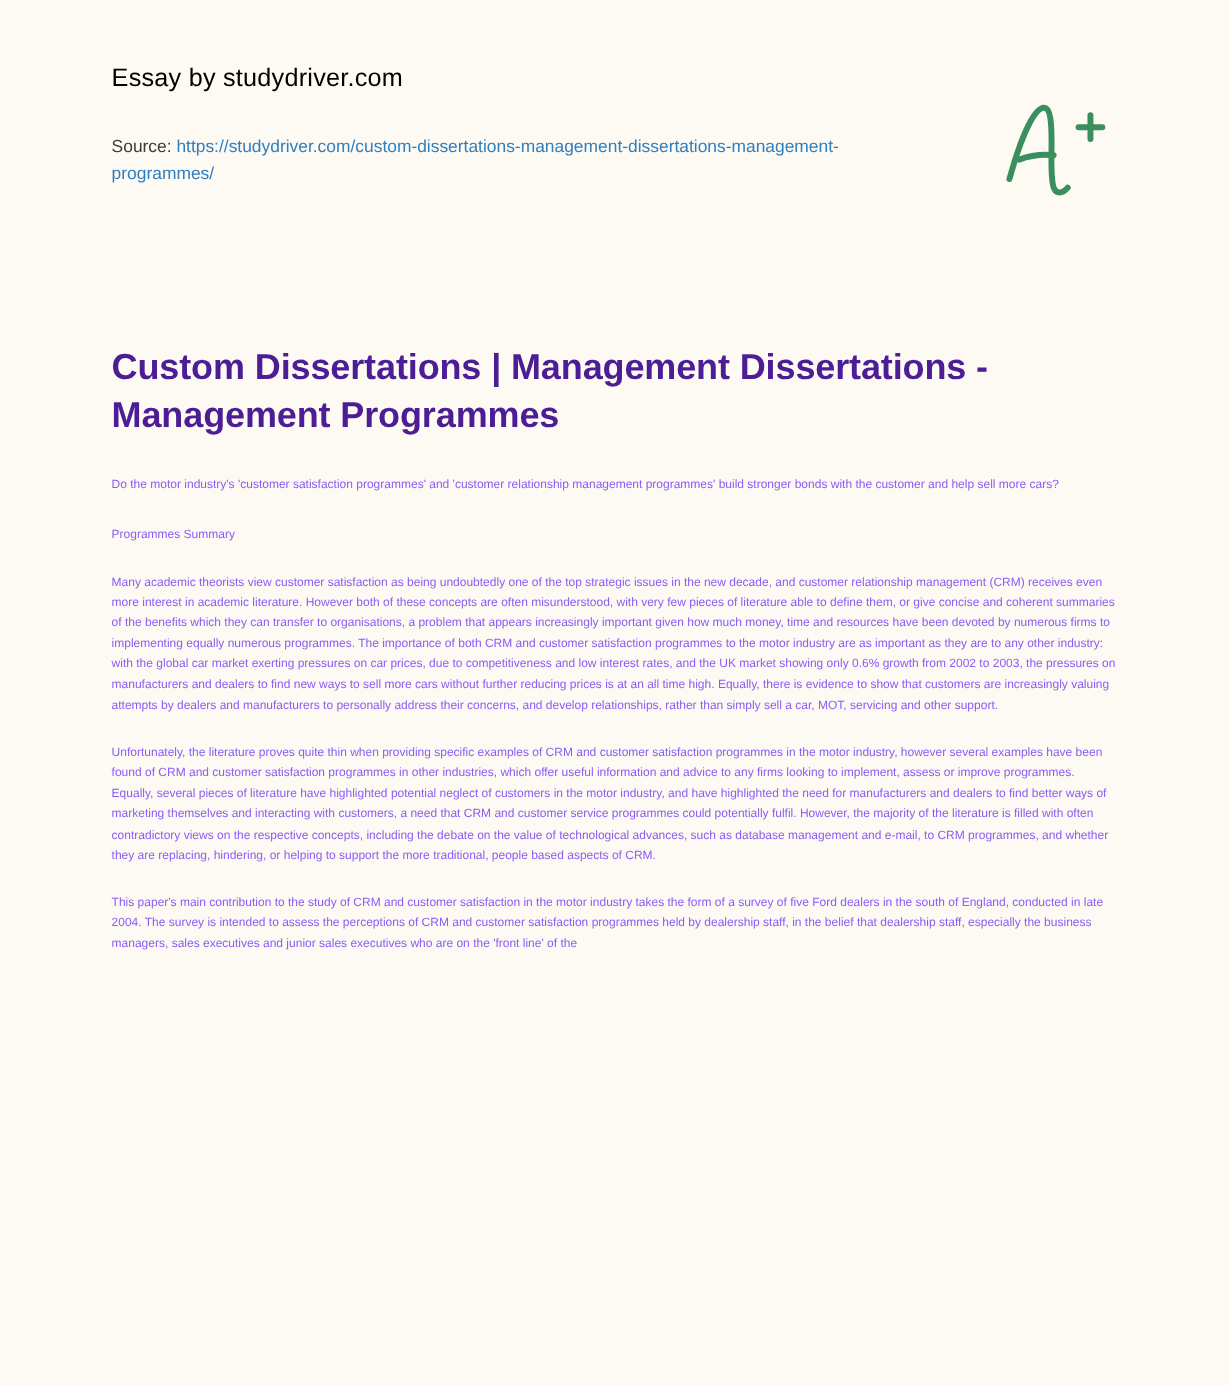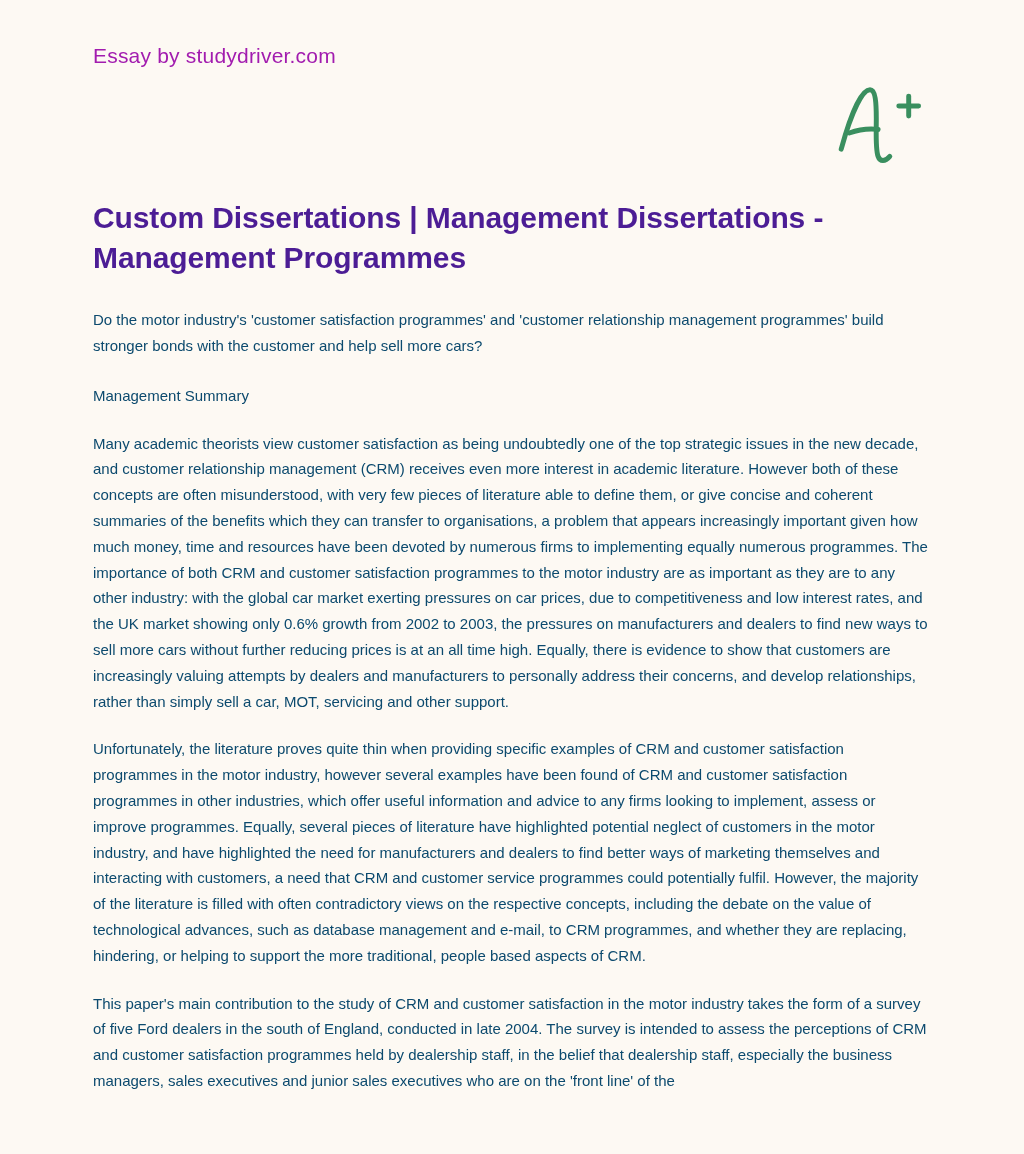--- a/index.html
+++ b/index.html
@@ -16,23 +16,23 @@
   }
   .page {
     position: relative;
     width: 1024px;
     min-height: 1154px;
     box-sizing: border-box;
     padding: 40px 93px 40px 93px;
   }
   .essay-by {
     font-size: 21px;
-    color: #a21caf;
+    color: #000000;
     letter-spacing: 0.2px;
-    margin: 4px 0 34px 0;
+    margin: 14px 0 34px 0;
     font-weight: 400;
   }
   .essay-by .domain {
     font-weight: 400;
   }
   .source-line {
     font-size: 14.5px;
     line-height: 1.55;
     color: #3a3a3a;
     max-width: 620px;
@@ -57,53 +57,56 @@
   .title {
     font-size: 30px;
     line-height: 1.32;
     font-weight: 700;
     color: #4c1d95;
     margin: 130px 0 30px 0;
     max-width: 780px;
     letter-spacing: -0.1px;
   }
   .body-text p {
-    font-size: 15px;
+    font-size: 10px;
     line-height: 1.72;
-    color: #0c4a6e;
+    color: #8b5cf6;
     margin: 0 0 22px 0;
     max-width: 840px;
     text-align: left;
   }
   .body-text p.lead {
     margin-bottom: 24px;
   }
 </style>
 </head>
 <body>
 
 <div class="page">
 
   <div class="essay-by">
     <span>Essay by </span><span class="domain">studydriver.com</span>
   </div>
 
+  <div class="source-line">
+    <span class="source-label">Source: </span><a class="source-url" href="#">https://studydriver.com/custom-dissertations-management-dissertations-management-programmes/</a>
+  </div>
 
   <svg class="logo" viewBox="0 0 100 100" xmlns="http://www.w3.org/2000/svg">
     <g fill="none" stroke="#3a8f5f" stroke-width="5.5" stroke-linecap="round" stroke-linejoin="round">
       <path d="M8 78 C 20 34, 32 12, 40 12 C 46 12, 47 26, 47 44 C 47 62, 46 78, 49 86 C 51 92, 57 92, 62 86"></path>
       <path d="M17 60 C 28 56, 40 55, 49 56"></path>
       <path d="M72 30 L 94 30"></path>
       <path d="M83 19 L 83 41"></path>
     </g>
   </svg>
 
   <h1 class="title">Custom Dissertations | Management Dissertations - Management Programmes</h1>
 
   <div class="body-text">
     <p class="lead">Do the motor industry's 'customer satisfaction programmes' and 'customer relationship management programmes' build stronger bonds with the customer and help sell more cars?</p>
-    <p>Management Summary</p>
+    <p>Programmes Summary</p>
     <p>Many academic theorists view customer satisfaction as being undoubtedly one of the top strategic issues in the new decade, and customer relationship management (CRM) receives even more interest in academic literature. However both of these concepts are often misunderstood, with very few pieces of literature able to define them, or give concise and coherent summaries of the benefits which they can transfer to organisations, a problem that appears increasingly important given how much money, time and resources have been devoted by numerous firms to implementing equally numerous programmes. The importance of both CRM and customer satisfaction programmes to the motor industry are as important as they are to any other industry: with the global car market exerting pressures on car prices, due to competitiveness and low interest rates, and the UK market showing only 0.6% growth from 2002 to 2003, the pressures on manufacturers and dealers to find new ways to sell more cars without further reducing prices is at an all time high. Equally, there is evidence to show that customers are increasingly valuing attempts by dealers and manufacturers to personally address their concerns, and develop relationships, rather than simply sell a car, MOT, servicing and other support.</p>
     <p>Unfortunately, the literature proves quite thin when providing specific examples of CRM and customer satisfaction programmes in the motor industry, however several examples have been found of CRM and customer satisfaction programmes in other industries, which offer useful information and advice to any firms looking to implement, assess or improve programmes. Equally, several pieces of literature have highlighted potential neglect of customers in the motor industry, and have highlighted the need for manufacturers and dealers to find better ways of marketing themselves and interacting with customers, a need that CRM and customer service programmes could potentially fulfil. However, the majority of the literature is filled with often contradictory views on the respective concepts, including the debate on the value of technological advances, such as database management and e-mail, to CRM programmes, and whether they are replacing, hindering, or helping to support the more traditional, people based aspects of CRM.</p>
     <p>This paper's main contribution to the study of CRM and customer satisfaction in the motor industry takes the form of a survey of five Ford dealers in the south of England, conducted in late 2004. The survey is intended to assess the perceptions of CRM and customer satisfaction programmes held by dealership staff, in the belief that dealership staff, especially the business managers, sales executives and junior sales executives who are on the 'front line' of the</p>
   </div>
 
 </div>
 
 </body></html>

